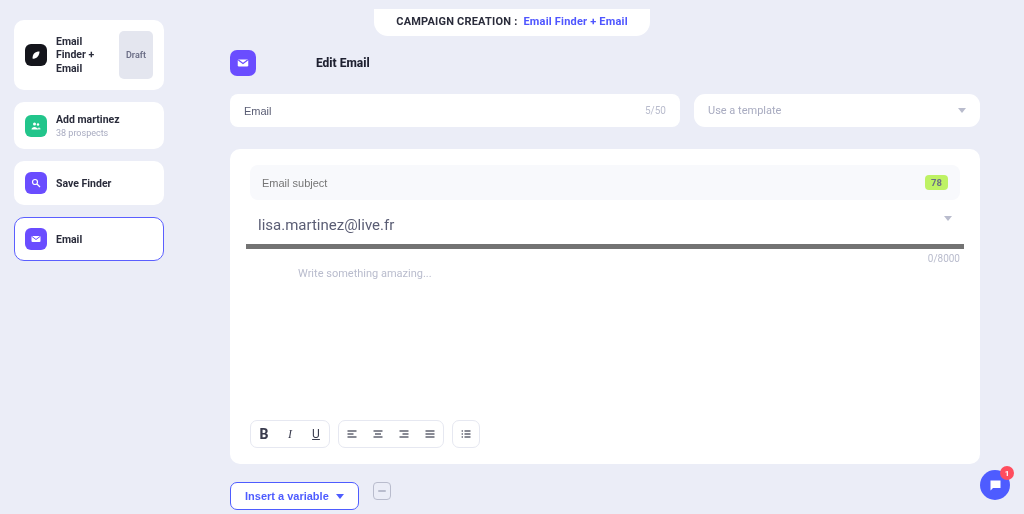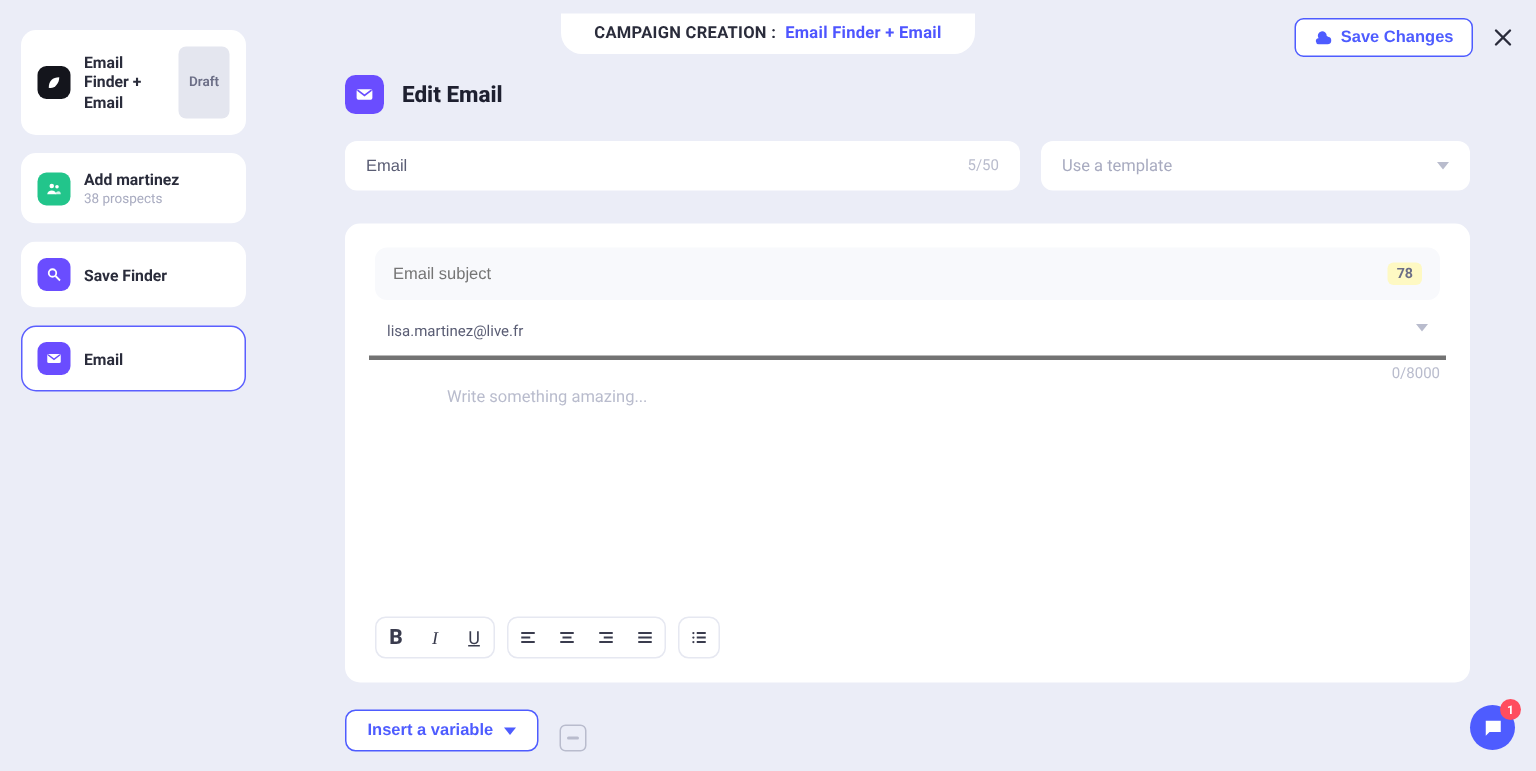--- a/index.html
+++ b/index.html
@@ -105,31 +105,31 @@
     position:absolute;
     left: 230px;
     top: 50px;
     right: 44px;
   }
   .edit-header { display:flex; align-items:center; gap:12px; margin-bottom:18px; }
   .edit-icon {
     width:26px;height:26px;border-radius:7px;background:#6a4dff;
     display:flex;align-items:center;justify-content:center;color:#fff;
   }
-  .edit-title { font-size:15px; font-weight:800; color:#1e2030; }
+  .edit-title { font-size:12px; font-weight:800; color:#1e2030;margin-left:48px; }
 
   
   .row-top { display:flex; gap:14px; margin-bottom:22px; }
   .field-wrap {
     background:#fff; border-radius:8px; padding:10px 14px;
     display:flex; align-items:center; justify-content:space-between;
     font-size:11px;
   }
   .name-field { flex: 0 0 60%; }
-  .tmpl-field { flex:1; color:#a8abc0; }
+  .tmpl-field { flex:1; color:#a8abc0;border-radius:11px; }
   .name-field input {
     border:none; outline:none; font-size:11px; width: 80%;
     color:#5a5d74; font-weight:500;
   }
   .count { color:#b9bccd; font-size:10px; }
   .chev-down {
     width:0;height:0;border-left:4px solid transparent;border-right:4px solid transparent;
     border-top:5px solid #b9bccd;
   }
 
@@ -139,27 +139,27 @@
   }
   .subject-row {
     display:flex; align-items:center; justify-content:space-between;
     background:#f8f9fc; border-radius:8px; padding:10px 12px;
   }
   .subject-row input {
     border:none;outline:none;background:transparent;font-size:11px;width:85%;
     color:#5a5d74;
   }
   .badge78 {
-    background:#fef9c3;color:#6b6e86;font-size:9.5px;font-weight:700;
+    background:#bef264;color:#6b6e86;font-size:9.5px;font-weight:700;
     padding:2px 6px;border-radius:4px;
   }
   .from-row {
     display:flex;align-items:flex-start;justify-content:space-between;
-    padding:10px 12px;font-size:10px;color:#5a5d74;
-    border-bottom:3px solid #737373; margin: 6px -4px 0 -4px;
+    padding:10px 12px;font-size:15px;color:#5a5d74;
+    border-bottom:5px solid #737373; margin: 6px -4px 0 -4px;
   }
   .body-area {
     position:relative;
     min-height: 165px;
     margin-left: 48px;
   }
   .body-count { position:absolute; right:0; top:4px; font-size:10px; color:#b9bccd;}
   .body-textarea {
     width:100%; height:140px; border:none; outline:none; resize:none;
     font-size:11px; color:#5a5d74; margin-top:18px;
@@ -180,21 +180,21 @@
   .fmt-btn.ital { font-style:italic; font-family: Georgia, serif; }
   .fmt-btn.und { text-decoration: underline; }
   .align-svg { width:12px;height:12px; }
   .align-svg line { stroke:#3a3c4e; stroke-width:1.6; }
 
   
   .footer {
     margin-top: 18px;
     display:flex; align-items:center; justify-content:space-between;
   }
-  .footer-left { display:flex; align-items:flex-end; gap:14px; }
+  .footer-left { display:flex; align-items:flex-start; gap:14px; }
   .insert-btn {
     border:1px solid #4e5cff; background:#fff; color:#4e5cff;
     font-size:11px; font-weight:600; padding:7px 14px; border-radius:7px;
     display:flex;align-items:center;gap:7px;cursor:pointer;
   }
   .insert-btn .chev-down { border-top-color:#4e5cff; }
   .preview-icon {
     width:18px;height:18px;border:1.5px solid #b9bccd;border-radius:4px;
     display:flex;align-items:center;justify-content:center;cursor:pointer;
   }
@@ -218,34 +218,20 @@
   }
   svg { display:block; }
 </style>
 </head>
 <body>
 
 <div class="topbar">
   <div class="topbar-center">
     <span>CAMPAIGN CREATION :</span>
     <span class="campaign-name">Email Finder + Email</span>
-  </div>
-  <div class="topbar-right">
-    <button class="save-btn">
-      <svg width="12" height="12" viewBox="0 0 24 24" fill="none" stroke="#4e5cff" stroke-width="2.4">
-          <path d="M18 10h-1a6 6 0 10-11 3 4 4 0 001 8h11a5 5 0 000-10z" fill="#4e5cff" stroke="none"></path>
-        </svg>
-      <span>Save Changes</span>
-    </button>
-    <span class="close-x">
-      <svg width="16" height="16" viewBox="0 0 24 24" stroke="#2a2c3b" stroke-width="2.4" stroke-linecap="round">
-          <line x1="5" y1="5" x2="19" y2="19"></line>
-          <line x1="19" y1="5" x2="5" y2="19"></line>
-        </svg>
-    </span>
   </div>
 </div>
 
 <div class="sidebar">
 
   <div class="step-card">
     <div class="step-icon icon-dark">
       <svg width="12" height="12" viewBox="0 0 24 24" fill="#fff">
           <path d="M5 19c7 2 14-5 14-14-9 0-14 5-14 14z"></path>
         </svg>

